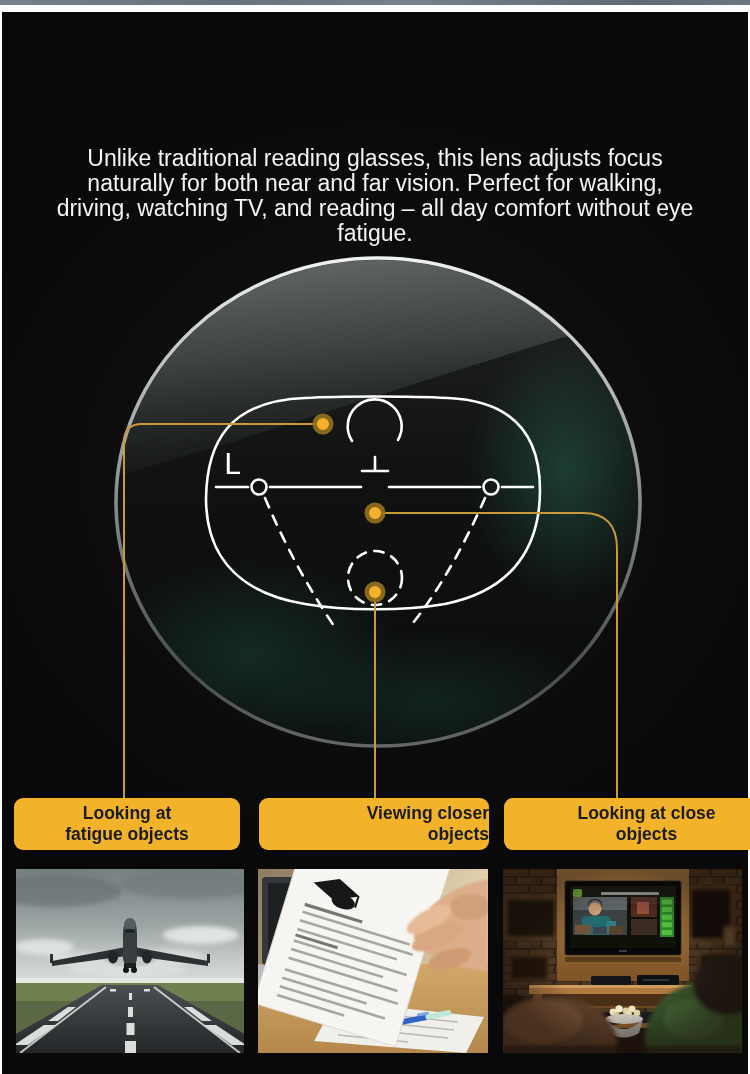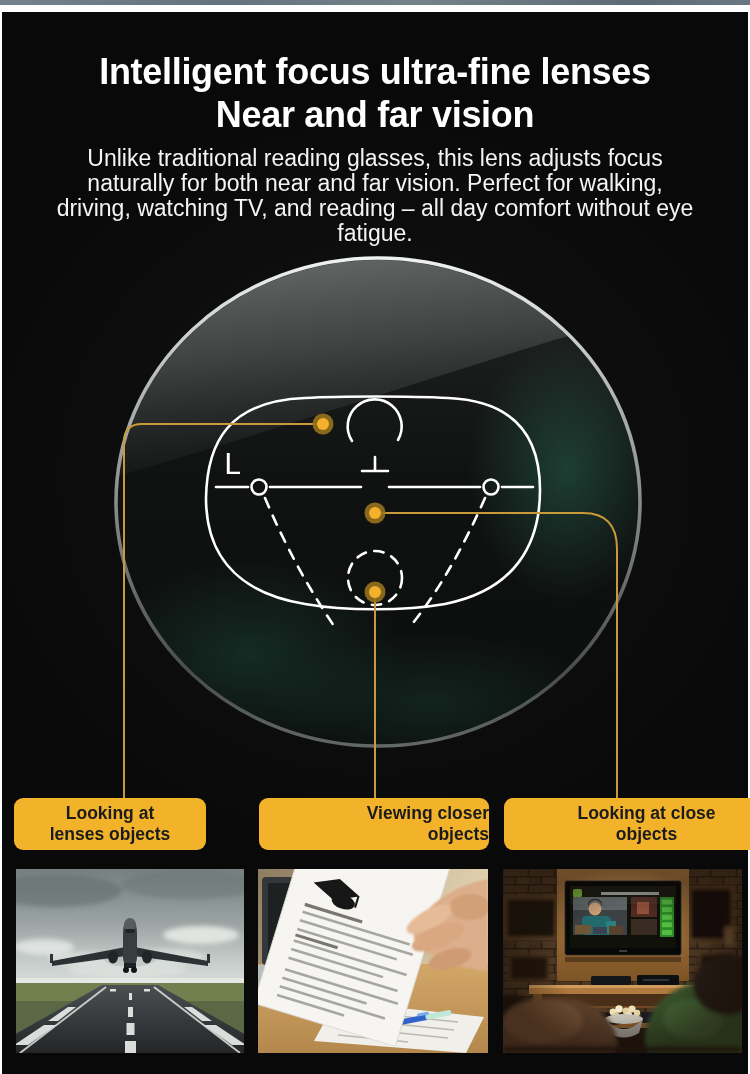--- a/index.html
+++ b/index.html
@@ -11,42 +11,38 @@
        background:radial-gradient(ellipse 430px 400px at 50% 44%, #131514 0%, #0c0d0c 60%, #090909 100%);}
   .stage{position:absolute;left:-2px;top:-12px;width:750px;height:1074px;}
   .title{position:absolute;top:50px;left:0;width:750px;text-align:center;color:#ffffff;
        font-size:36px;line-height:43px;font-weight:800;letter-spacing:-0.3px;}
   .subtitle{position:absolute;top:146px;left:54px;width:642px;text-align:center;color:#f4f4f4;
        font-size:23px;line-height:25px;font-weight:400;}
   .lens-svg{position:absolute;top:240px;left:0;width:750px;height:570px;}
   .zone-label{position:absolute;top:798px;height:52px;background:#f2b32a;border-radius:9px;
        color:#1b1b1b;font-weight:700;font-size:17.5px;line-height:21px;
        display:flex;flex-direction:column;align-items:center;justify-content:center;text-align:center;}
-  #zone-label-1{left:14px;width:192px;}
+  #zone-label-1{left:14px;width:226px;}
   #zone-label-2{left:259px;width:230px;align-items:flex-end;}
   #zone-label-3{left:504px;width:285px;}
   .photo{position:absolute;top:869px;height:184px;overflow:hidden;background:#111;}
   #photo-1{left:16px;width:228px;}
   #photo-2{left:258px;width:230px;}
   #photo-3{left:503px;width:239px;}
   .photo svg{display:block;width:100%;height:100%;}
 </style>
 </head>
 <body>
 
 <div id="app">
   <div class="top-strip"></div>
 
   <div class="canvas">
     <div class="stage">
 
-      <div class="title">
-        <div>Intelligent focus ultra-fine lenses</div>
-        <div>Near and far vision</div>
-      </div>
 
       <div class="subtitle">Unlike traditional reading glasses, this lens adjusts focus naturally for both near and far vision. Perfect for walking, driving, watching TV, and reading – all day comfort without eye fatigue.</div>
 
       <svg class="lens-svg" viewBox="0 240 750 570">
         <defs>
           <linearGradient id="rimGrad" x1="0" y1="0" x2="0" y2="1">
             <stop offset="0" stop-color="#f0f2f2"></stop>
               <stop offset="0.25" stop-color="#b6baba"></stop>
             <stop offset="0.55" stop-color="#7d8282"></stop>
               <stop offset="0.85" stop-color="#4a4d4d"></stop>
@@ -130,21 +126,21 @@
           </g>
           <g>
             <circle cx="375" cy="592" r="10.5" fill="#96721f" opacity="0.9"></circle>
               <circle cx="375" cy="592" r="6" fill="#f5b02c"></circle>
           </g>
         </g>
       </svg>
 
       <div class="zone-label" id="zone-label-1">
         <span>Looking at</span>
-        <span>lenses objects</span>
+        <span>fatigue objects</span>
       </div>
       <div class="zone-label" id="zone-label-2">
         <span>Viewing closer</span>
         <span>objects</span>
       </div>
       <div class="zone-label" id="zone-label-3">
         <span>Looking at close</span>
         <span>objects</span>
       </div>
 

